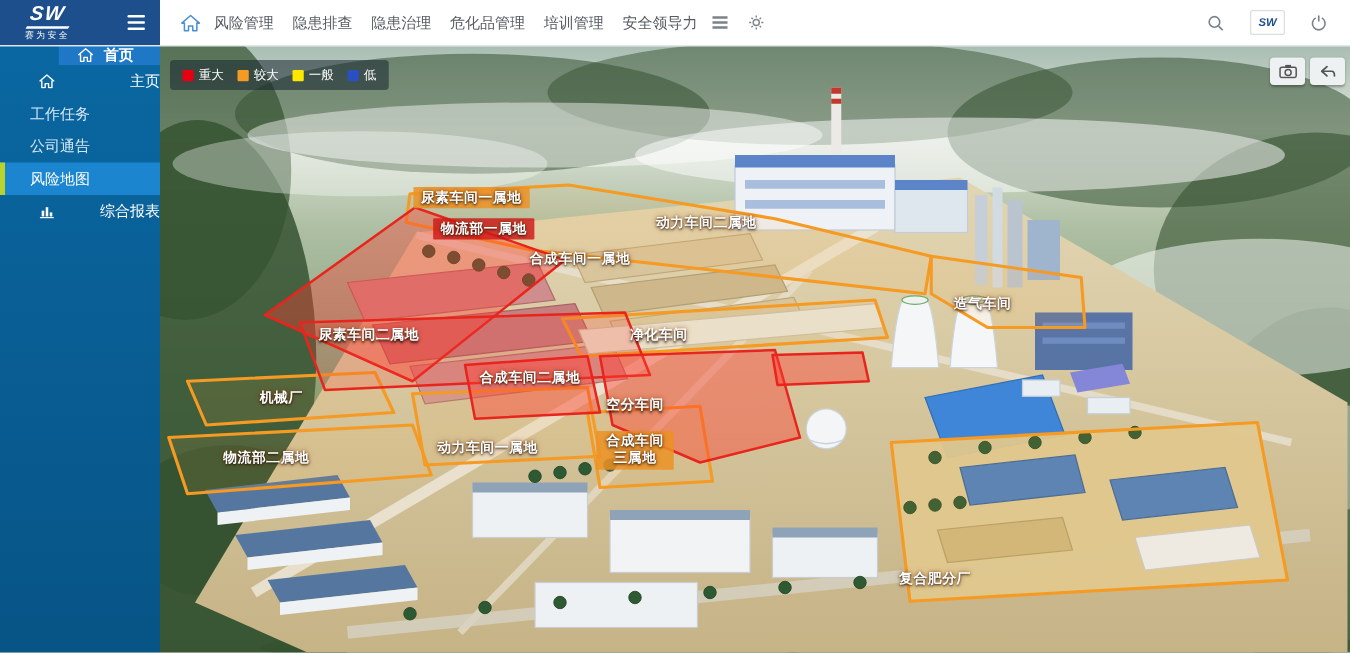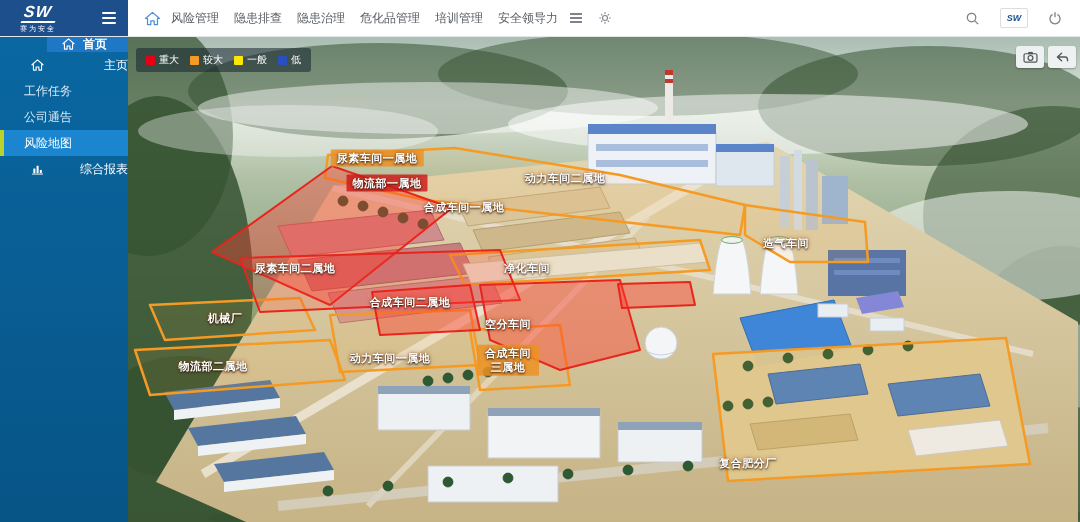--- a/index.html
+++ b/index.html
@@ -339,20 +339,20 @@
         <path d="M7 2.5 L2.5 6.5 L7 10.5 M2.5 6.5 H11 C13 6.5 13.5 8 13.5 10.5" fill="none" stroke="#555" stroke-width="1.5" stroke-linejoin="round" stroke-linecap="round"></path>
       </svg>
   </div>
 <div class="zone-label orange-chip" style="left: 249px; top: 122px;">尿素车间一属地</div>
     <div class="zone-label red-chip" style="left: 244px; top: 147px;">物流部一属地</div>
     <div class="zone-label" style="left: 336px; top: 171px;">合成车间一属地</div>
     <div class="zone-label" style="left: 437px; top: 142px; text-align: center;">动力车间二属地</div>
     <div class="zone-label" style="left: 658px; top: 187px; margin-top: 20px;">造气车间</div>
     <div class="zone-label" style="left: 167px; top: 232px;">尿素车间二属地</div>
     <div class="zone-label" style="left: 399px; top: 232px;">净化车间</div>
-    <div class="zone-label" style="left: 282px; top: 266px;">合成车间二属地</div>
+    <div class="zone-label" style="left: 296px; top: 266px;">合成车间二属地</div>
     <div class="zone-label" style="left: 97px; top: 282px; text-align: right;">机械厂</div>
     <div class="zone-label" style="left: 380px; top: 288px;">空分车间</div>
     <div class="zone-label" style="left: 262px; top: 322px;">动力车间一属地</div>
     <div class="zone-label orange-chip wrap" style="left: 380px; top: 324px;">合成车间三属地</div>
     <div class="zone-label" style="left: 85px; top: 330px;">物流部二属地</div>
     <div class="zone-label" style="left: 620px; top: 427px;">复合肥分厂</div>
   </div>
 
 </body></html>

